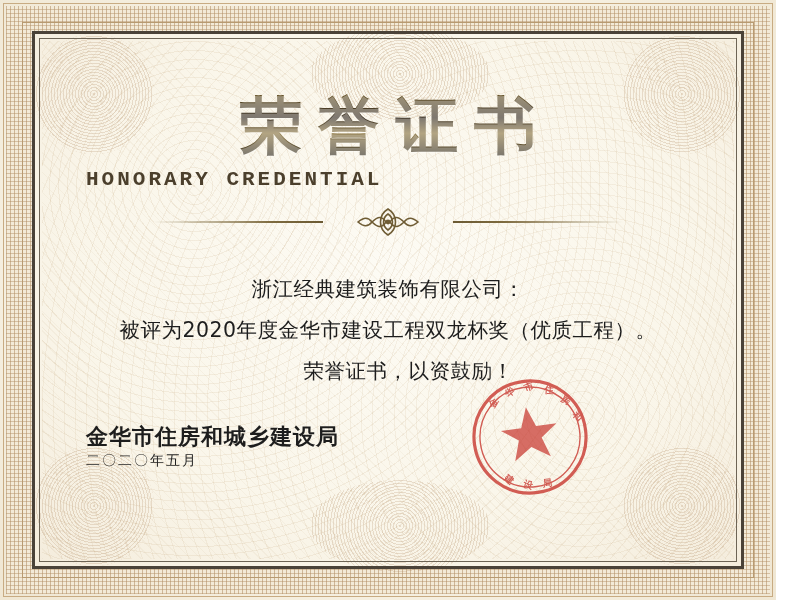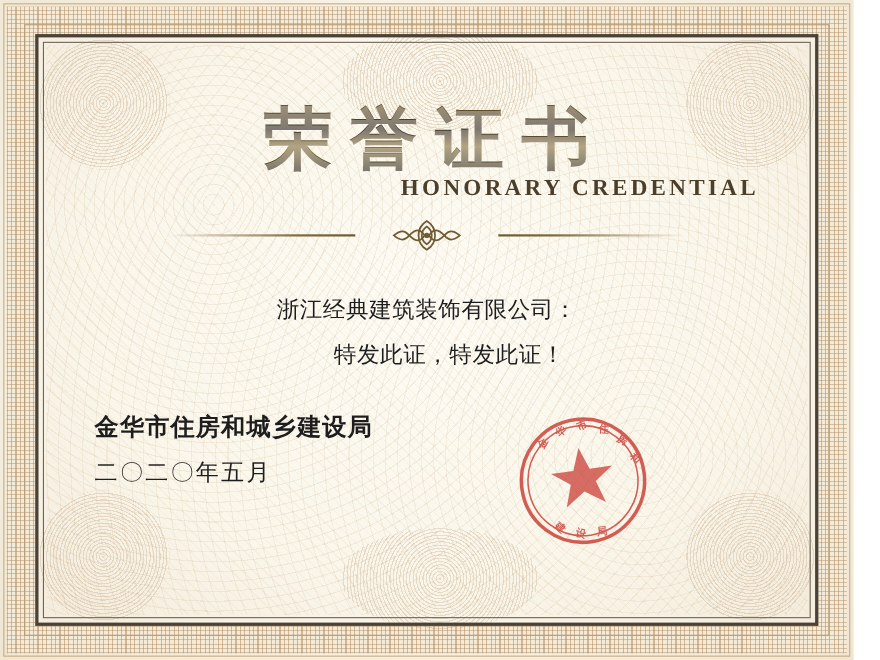--- a/index.html
+++ b/index.html
@@ -110,22 +110,23 @@
     text-indent: 16px;
     line-height: 1.05;
     background: linear-gradient(180deg, #6d5a2e 0%, #3a3024 38%, #8a7440 62%, #2e281d 100%);
     -webkit-background-clip: text;
     background-clip: text;
     color: transparent;
     text-shadow: 0 1px 0 rgba(255,255,255,0.35);
   }
 
   .title-en {
-    text-align: right;
-    font-family: Liberation Serif, serif;
+    margin-top: 10px;
+    text-align: left;
+    font-family: Liberation Mono, monospace;
     font-size: 21px;
     font-weight: bold;
     letter-spacing: 3px;
     color: #4b3f2c;
   }
 
   
   .divider {
     margin: 14px auto 0;
     width: 470px;
@@ -166,22 +167,21 @@
     padding-right: 18px;
     font-family: "DejaVu Sans", "Liberation Sans", sans-serif;
     color: #1d1d1d;
   }
   .signature .org {
     font-size: 22px;
     letter-spacing: 1px;
     font-weight: bold;
   }
   .signature .date {
-    margin-top: 12px;
-    font-size: 21px;
+    font-size: 14px;
     letter-spacing: 2px;
   }
 
   
   .seal {
     position: absolute;
     left: 468px;
     top: 375px;
     width: 124px;
     height: 124px;
@@ -229,21 +229,22 @@
             <path d="M30 17 C 36 12, 40 12, 44 17 C 40 22, 36 22, 30 17 Z"></path>
             <path d="M90 17 C 84 12, 80 12, 76 17 C 80 22, 84 22, 90 17 Z"></path>
           </g>
           <circle cx="60" cy="17" r="2.4" fill="#6f5c34"></circle>
         </svg>
       </div>
     </div>
 
     <div class="body">
       <p>浙江经典建筑装饰有限公司：</p>
-      <p class="indent">特发此证，特发此证！</p>
+      <p>被评为2020年度金华市建设工程双龙杯奖（优质工程）。</p>
+      <p class="indent">荣誉证书，以资鼓励！</p>
     </div>
 
     <div class="signature">
       <div class="org">金华市住房和城乡建设局</div>
       <div class="date">二〇二〇年五月</div>
     </div>
   </div>
 
   <div class="seal">
     <svg width="124" height="124" viewBox="0 0 124 124" aria-hidden="true">

